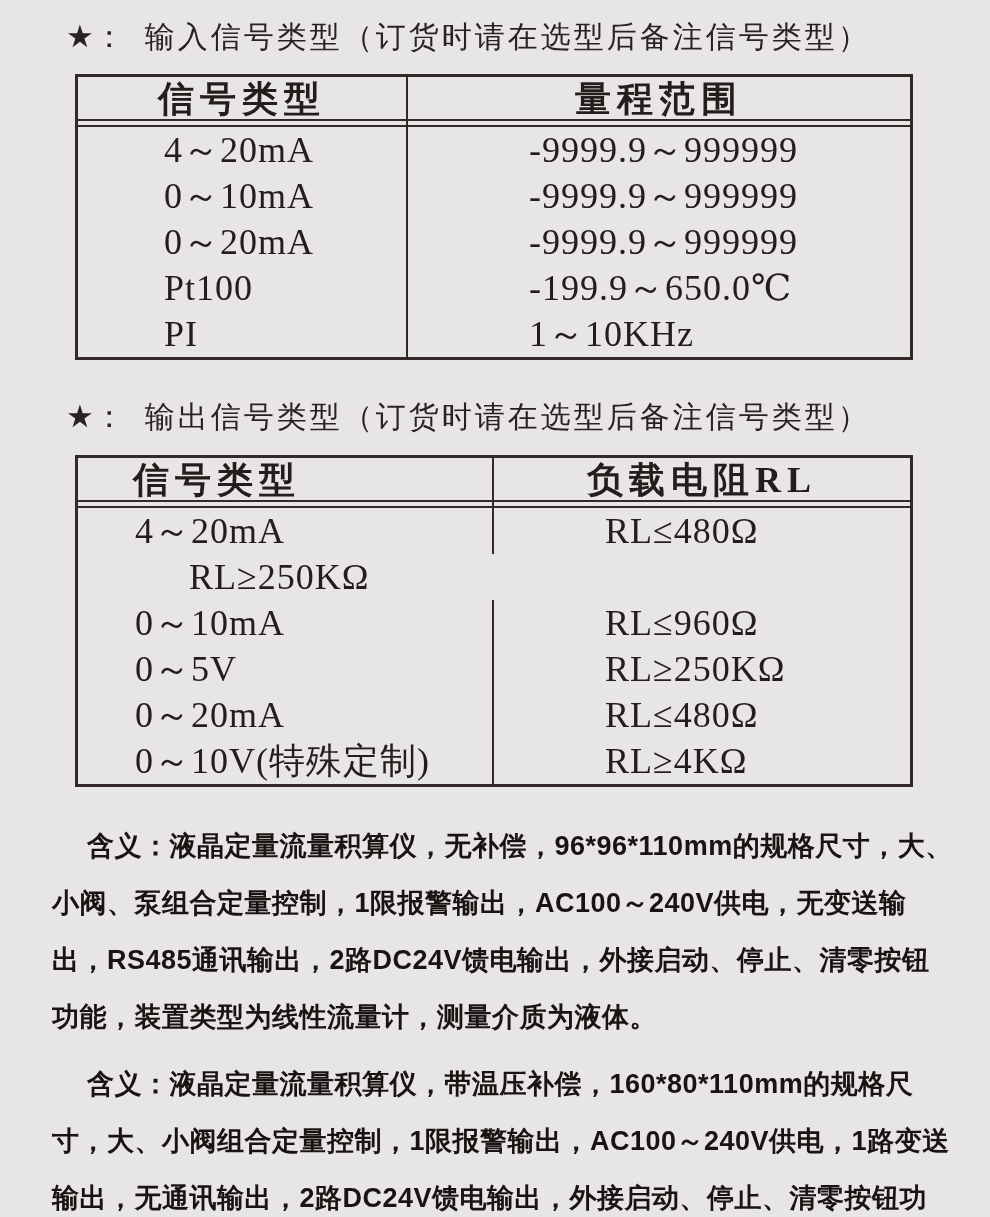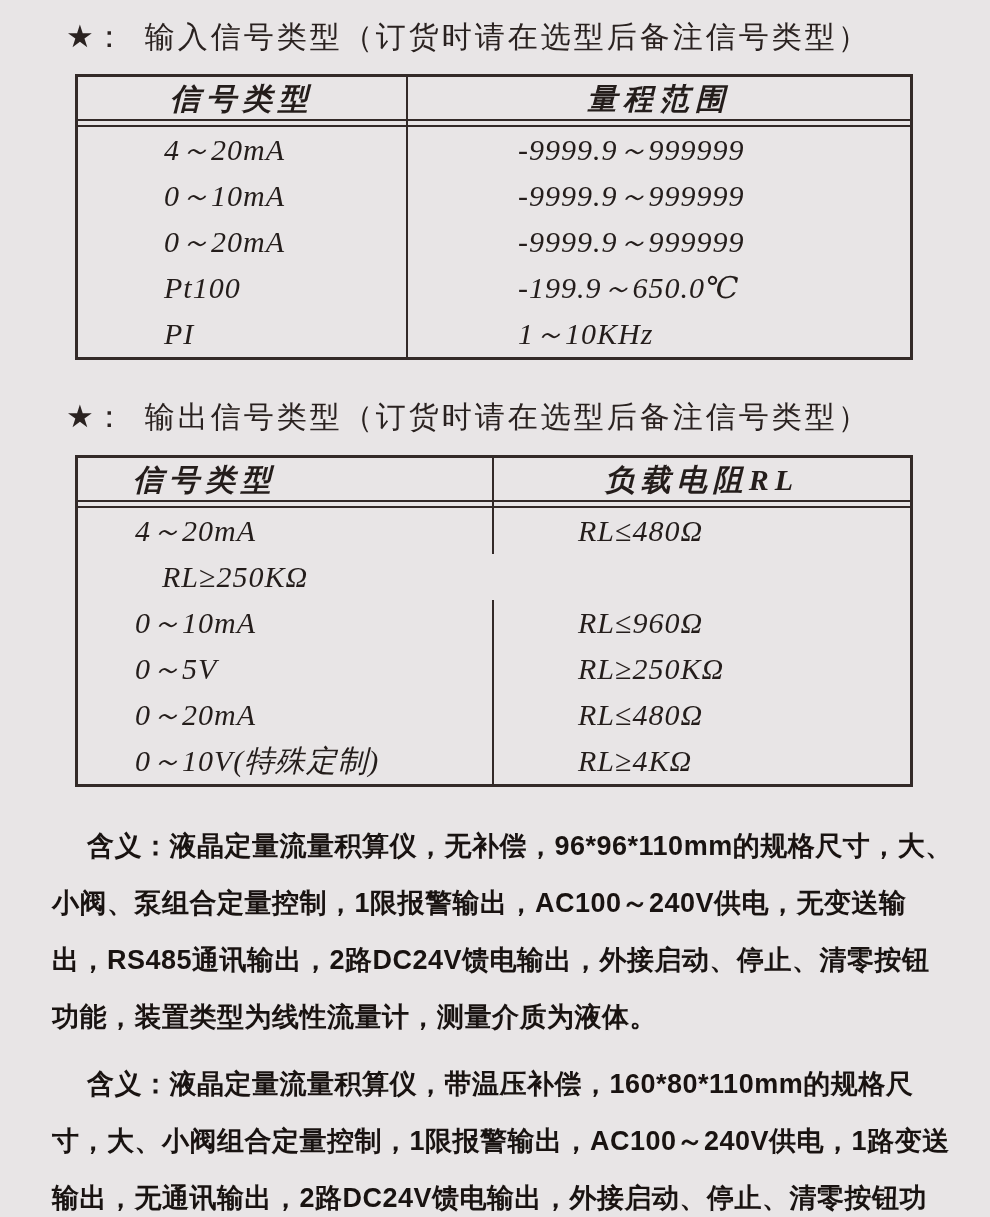--- a/index.html
+++ b/index.html
@@ -22,35 +22,35 @@
   #title1 { top: 16px; left: 66px; }
   #title2 { top: 396px; left: 66px; }
 
   
   .tbl { position: absolute; left: 75px; width: 838px; border: 3px solid #332a28; background: transparent; }
   #t1 { top: 74px; }
   #t2 { top: 455px; }
   .trow { display: grid; }
   #t1 .trow { grid-template-columns: 330px 1fr; }
   #t2 .trow { grid-template-columns: 416px 1fr; }
-  .cell { font-size: 30px; letter-spacing: 1px; overflow: hidden; font-style: italic; }
+  .cell { font-size: 36px; letter-spacing: 1px; overflow: hidden; }
   .cell.col1 { border-right: 2px solid #332a28; }
   .thead .cell {
     height: 44px; line-height: 44px;
     font-weight: bold; letter-spacing: 6px;
     border-bottom: 2px solid #332a28;
   }
   .spacer .cell { height: 6px; border-bottom: 2px solid #332a28; }
   .body-row .cell { height: 46px; line-height: 46px; }
   .center { text-align: center; }
   #t1 .body-row .col1 { padding-left: 86px; }
-  #t1 .body-row .col2 { padding-left: 110px; }
+  #t1 .body-row .col2 { padding-left: 110px; margin-left: 11px; }
   #t2 .thead .col1 { padding-left: 55px; text-align: left; }
   #t2 .body-row .col1 { padding-left: 57px; }
-  #t2 .body-row .col2 { padding-left: 84px; }
+  #t2 .body-row .col2 { padding-left: 111px; }
 
   
   .notes {
     position: absolute; top: 818px; left: 52px; width: 902px;
     font-family: "Liberation Sans", "DejaVu Sans", sans-serif;
     font-weight: bold; font-size: 27px; color: #191311;
   }
   .note-title { margin: 0 0 4px 0; text-indent: 35px; line-height: 40px; letter-spacing: 0.5px; }
   .note-para  { margin: 0 0 10px 0; text-indent: 35px; line-height: 57px; letter-spacing: 0.5px; }
 </style>

